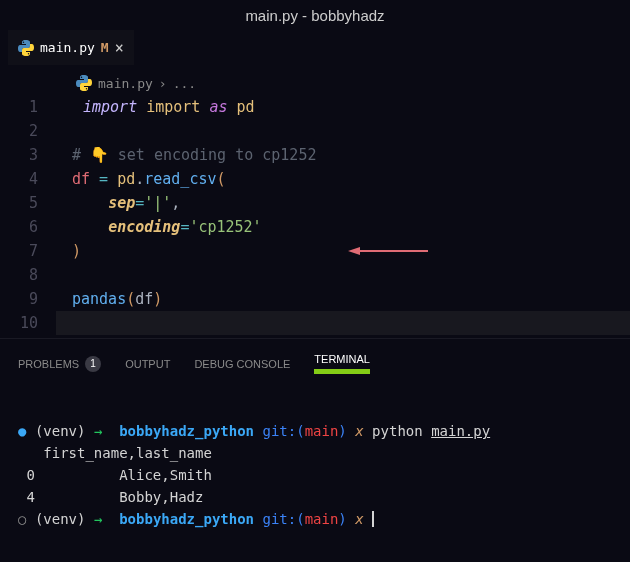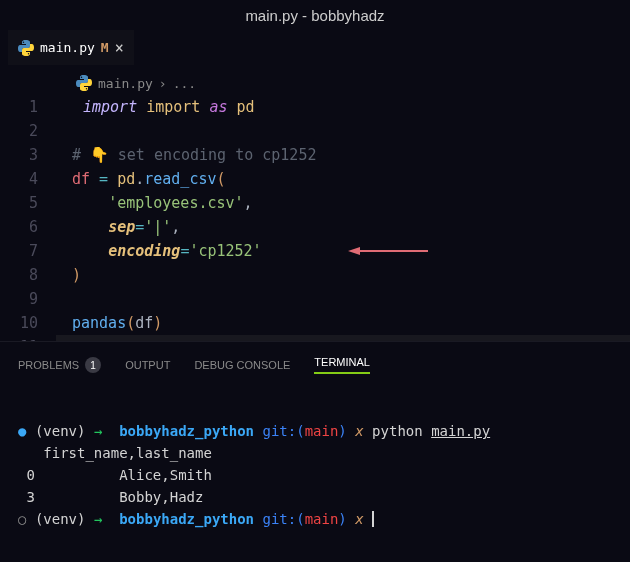--- a/index.html
+++ b/index.html
@@ -108,21 +108,21 @@
 }
 .panel-tabs {
   display: flex;
   gap: 24px;
   padding: 14px 18px;
   font-size: 11px;
   color: #8a8a8a;
   font-family: -apple-system, sans-serif;
 }
 .panel-tab { cursor: pointer; display: flex; align-items: center; gap: 6px; }
-.panel-tab.active { color: #ffffff; border-bottom: 2px solid #84cc16; padding-bottom: 4px; text-align: center; }
+.panel-tab.active { color: #ffffff; border-bottom: 5px solid #84cc16; padding-bottom: 4px; text-align: center; }
 .badge {
   background: #3a3a44;
   border-radius: 8px;
   width: 16px;
   height: 16px;
   display: inline-flex;
   align-items: center;
   justify-content: center;
   font-size: 10px;
   color: #fff;
@@ -190,21 +190,20 @@
     <div>8</div>
     <div>9</div>
     <div>10</div>
     <div>11</div>
   </div>
   <div class="code">
     <div class="code-line"><span class="kw">import</span> <span class="mod">import</span> <span class="as">as</span> <span class="mod">pd</span></div>
     <div class="code-line"> </div>
     <div class="code-line"><span class="cmt"># 👇 set encoding to cp1252</span></div>
     <div class="code-line"><span class="var">df</span> <span class="op">=</span> <span class="mod">pd</span><span class="white">.</span><span class="fn">read_csv</span><span class="paren">(</span></div>
-    <div class="code-line">    <span class="str">'employees.csv'</span><span class="white">,</span></div>
     <div class="code-line">    <span class="param">sep</span><span class="op">=</span><span class="str">'|'</span><span class="white">,</span></div>
     <div class="code-line">    <span class="param">encoding</span><span class="op">=</span><span class="str">'cp1252'</span></div>
     <div class="code-line"><span class="paren">)</span></div>
     <div class="code-line"> </div>
     <div class="code-line"><span class="fn">pandas</span><span class="paren">(</span><span class="white">df</span><span class="paren">)</span></div>
     <div class="code-line current-line"> </div>
     <div class="arrow">
       <svg width="80" height="14">
           <line x1="10" y1="7" x2="80" y2="7" stroke="#e06c75" stroke-width="2"></line>
           <polygon points="0,7 12,3 12,11" fill="#e06c75"></polygon>
@@ -220,16 +219,16 @@
       <span class="badge">1</span>
     </div>
     <div class="panel-tab">OUTPUT</div>
     <div class="panel-tab">DEBUG CONSOLE</div>
     <div class="panel-tab active">TERMINAL</div>
   </div>
   <div class="terminal">
 <span class="dot">●</span> <span class="t-cmd">(venv)</span> <span class="t-green">→</span>  <span class="t-cyan">bobbyhadz_python</span> <span class="t-blue">git:(</span><span class="t-red">main</span><span class="t-blue">)</span> <span class="t-yellow">x</span> <span class="t-cmd">python</span> <span class="t-cmd t-underline">main.py</span>
 <span>   first_name,last_name</span>
 <span> 0          Alice,Smith</span>
-<span> 3          Bobby,Hadz</span>
+<span> 4          Bobby,Hadz</span>
 <span class="circ">○</span> <span class="t-cmd">(venv)</span> <span class="t-green">→</span>  <span class="t-cyan">bobbyhadz_python</span> <span class="t-blue">git:(</span><span class="t-red">main</span><span class="t-blue">)</span> <span class="t-yellow">x</span> <span class="cursor"> </span>
   </div>
 </div>
 
 </body></html>

